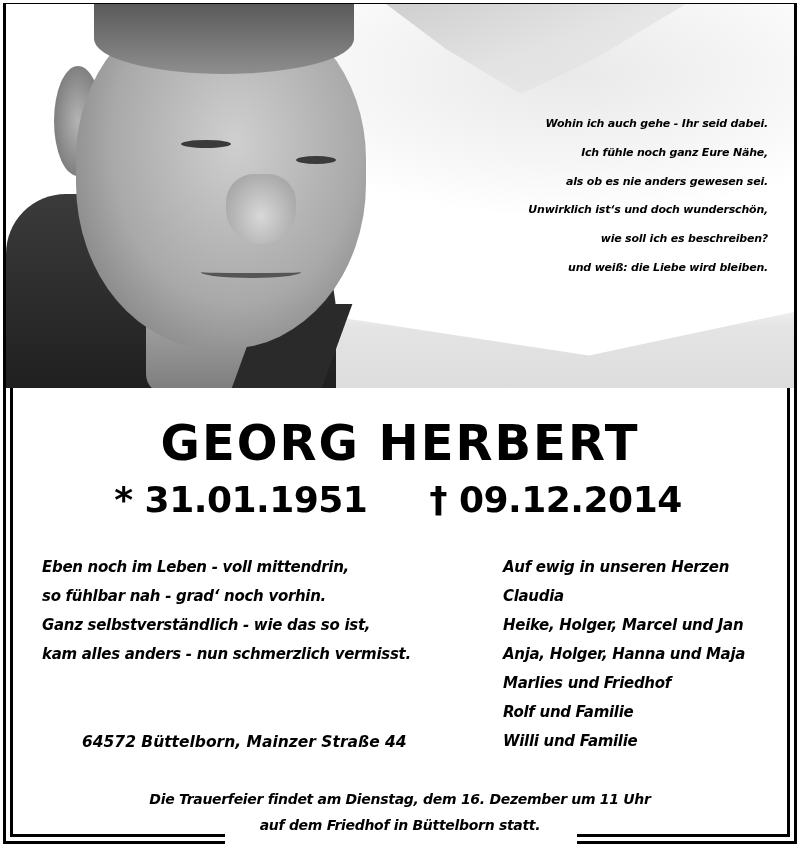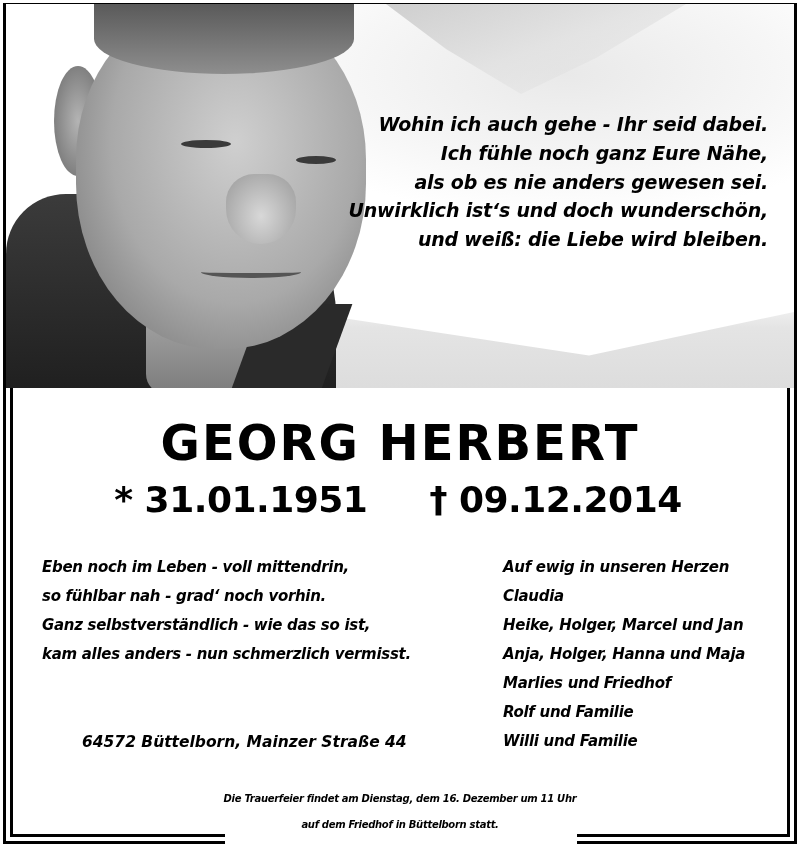--- a/index.html
+++ b/index.html
@@ -76,21 +76,21 @@
     .mouth {
       position: absolute; left: 195px; top: 262px; width: 100px; height: 12px;
       border-bottom: 5px solid #555; border-radius: 0 0 50% 50%;
     }
 
     .poem {
       position: absolute; right: 26px; top: 106px; width: 470px;
       text-align: right;
       font-family: "DejaVu Sans", sans-serif;
       font-weight: bold; font-style: oblique;
-      font-size: 19px; line-height: 28.8px; letter-spacing: -0.2px;
+      font-size: 11px; line-height: 28.8px; letter-spacing: -0.2px;
       color: #000;
     }
     .poem div { white-space: nowrap; }
 
     .name {
       position: absolute; left: 0; width: 800px; top: 412px;
       text-align: center;
       font-family: "DejaVu Sans", sans-serif; font-weight: bold;
       font-size: 48px; letter-spacing: 2px; line-height: 60px;
       transform: scaleY(1.05);
@@ -116,21 +116,21 @@
     .address {
       position: absolute; left: 42px; top: 728px;
       font-family: "DejaVu Sans", sans-serif; font-weight: bold; font-style: oblique;
       font-size: 15.5px; line-height: 28px; margin-left: 40px;
     }
 
     .ceremony {
       position: absolute; left: 0; width: 800px; top: 786px;
       text-align: center;
       font-family: "DejaVu Sans", sans-serif; font-weight: bold; font-style: oblique;
-      font-size: 10px; line-height: 26px; letter-spacing: -0.3px;
+      font-size: 14px; line-height: 26px; letter-spacing: -0.3px;
     }
 
     
     .frame-gap-bottom {
       position: absolute; top: 826px; height: 18px; background: #fff;
       left: 225px; width: 352px;
     }
   </style>
 </head>
 <body>
@@ -152,20 +152,21 @@
     <div class="eye r"></div>
     <div class="nose"></div>
     <div class="mouth"></div>
   </div>
 
   <div class="poem">
     <div>Wohin ich auch gehe - Ihr seid dabei.</div>
     <div>Ich fühle noch ganz Eure Nähe,</div>
     <div>als ob es nie anders gewesen sei.</div>
     <div>Unwirklich ist‘s und doch wunderschön,</div>
+    <div>wie soll ich es beschreiben?</div>
     <div>und weiß: die Liebe wird bleiben.</div>
   </div>
 </div>
 
 <div class="name">GEORG HERBERT</div>
 
 <div class="dates">
   <span>*</span>
   <span>31.01.1951</span>
   <span class="gap"></span>

